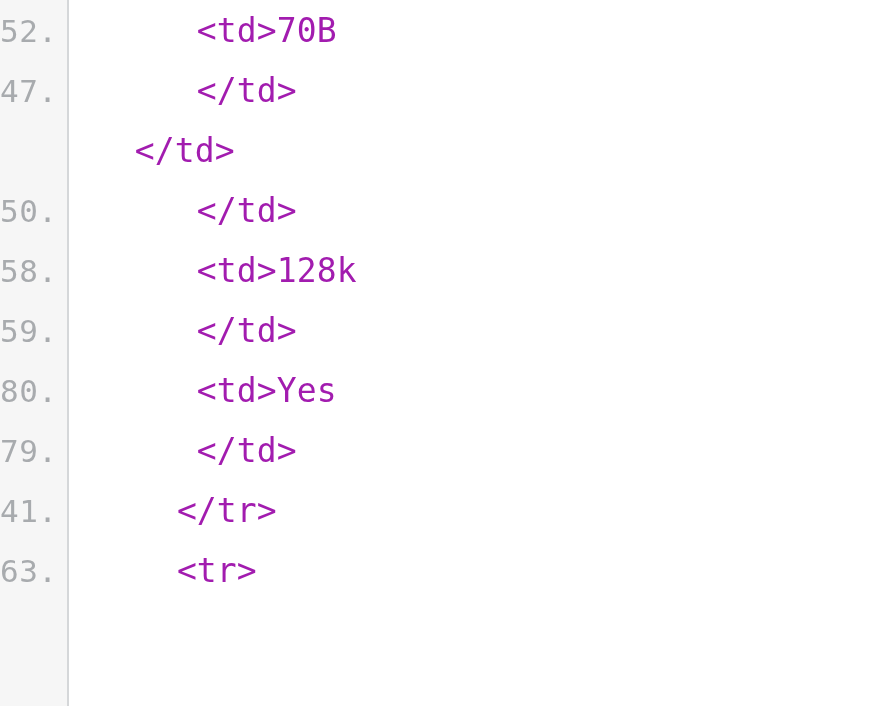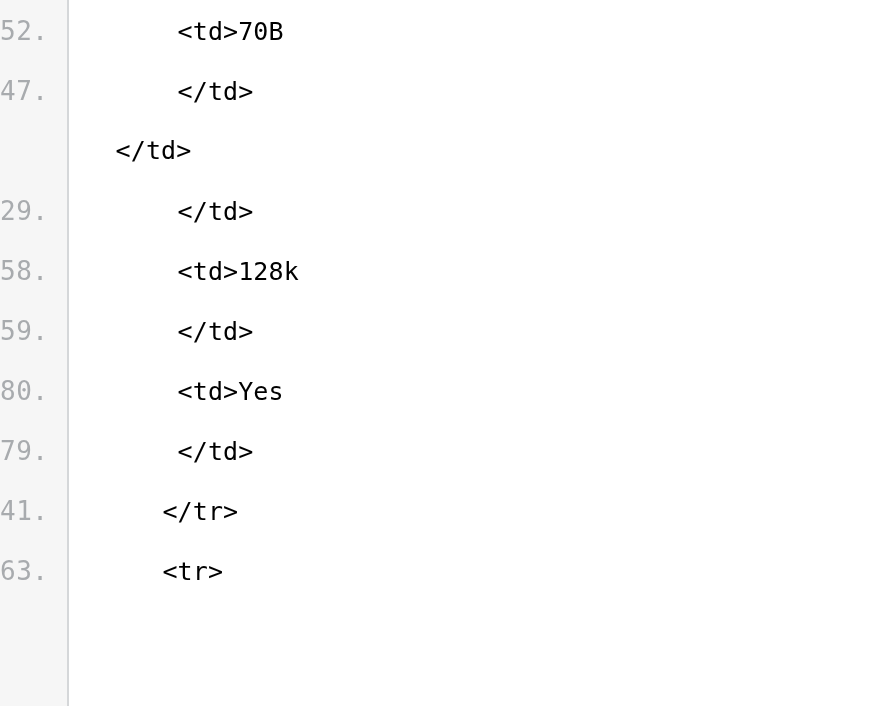--- a/index.html
+++ b/index.html
@@ -49,34 +49,34 @@
     height: 60px;
     line-height: 60px;
     white-space: pre;
   }
 
   .line-number {
     flex: 0 0 auto;
     width: 62px;
     padding-right: 9px;
     box-sizing: border-box;
-    text-align: left;
+    text-align: right;
     color: #a8abae;
-    font-size: 26px;
+    font-size: 31px;
     font-family: "DejaVu Sans Mono", "Liberation Mono", monospace;
     letter-spacing: 0.5px;
     user-select: none;
   }
 
   .line-content {
     flex: 1 1 auto;
     padding-left: 55px;
     box-sizing: border-box;
-    color: #000000;
-    font-size: 25px;
+    color: #a21caf;
+    font-size: 33px;
     font-family: "DejaVu Sans Mono", "Liberation Mono", monospace;
     letter-spacing: 0.1px;
     white-space: pre;
   }
 </style>
 </head>
 <body>
 
 <div id="code-viewer">
 
@@ -94,21 +94,21 @@
       <span class="line-content">    &lt;/td&gt;</span>
     </div>
 
 
     <div class="code-line">
       <span class="line-content">    &lt;/td&gt;</span>
     </div>
 
 
     <div class="code-line">
-      <span class="line-number">29.</span>
+      <span class="line-number">50.</span>
       <span class="line-content">    &lt;/td&gt;</span>
     </div>
 
     <div class="code-line">
       <span class="line-number">58.</span>
       <span class="line-content">    &lt;td&gt;128k</span>
     </div>
 
     <div class="code-line">
       <span class="line-number">59.</span>

